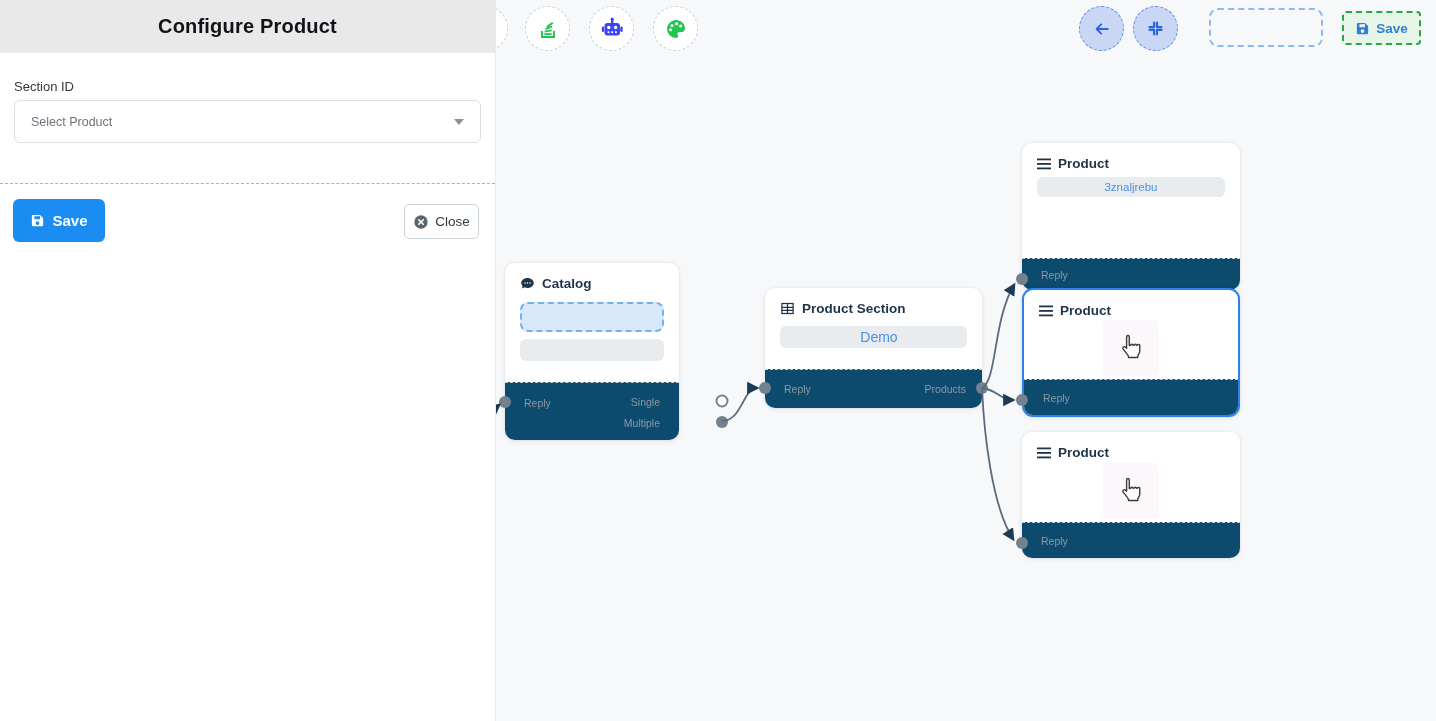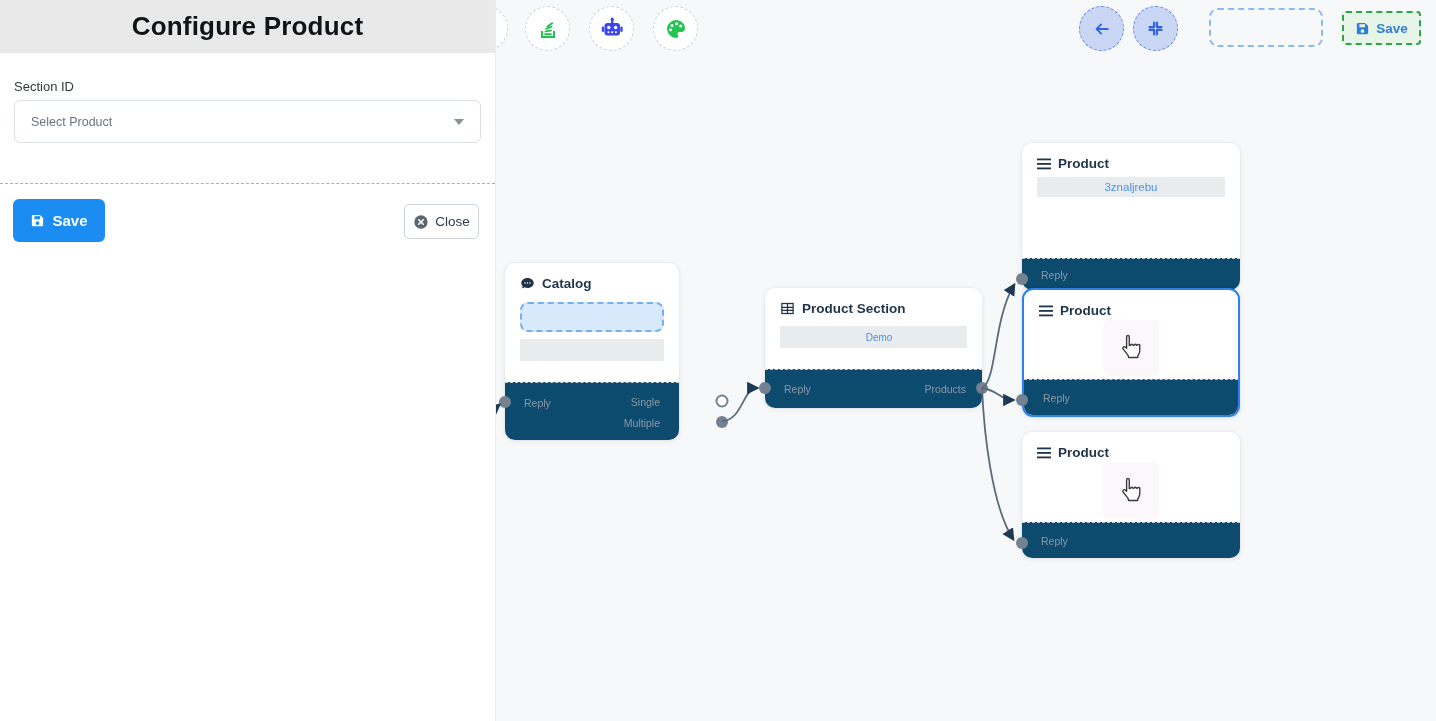--- a/index.html
+++ b/index.html
@@ -2,41 +2,41 @@
 <html><head>
 <meta charset="utf-8">
 <style>
   * { margin:0; padding:0; box-sizing:border-box; }
   html,body { width:1436px; height:721px; font-family:"Liberation Sans", sans-serif; overflow:hidden; background:#f7f8fa; }
   .app { position:relative; width:1436px; height:721px; }
 
   
   .panel { position:absolute; left:0; top:0; width:496px; height:721px; background:#fff; border-right:1px solid #ececec; z-index:10; }
   .panel-header { height:53px; background:#e9e9e9; display:flex; align-items:center; justify-content:center; }
-  .panel-header h1 { font-size:26px; font-weight:700; color:#101418; letter-spacing:.2px; }
+  .panel-header h1 { font-size:20px; font-weight:700; color:#101418; letter-spacing:.2px; }
   .field-label { position:absolute; left:14px; top:79px; font-size:13px; color:#33383d; }
   .select-box { position:absolute; left:14px; right:14px; top:100px; height:43px; background:#fff; border:1px solid #d9dfe5; border-radius:6px; display:flex; align-items:center; padding:0 16px; cursor:pointer; }
   .select-box .placeholder { font-size:12.5px; color:#6c757d; flex:1; }
   .caret-down { width:0; height:0; border-left:5px solid transparent; border-right:5px solid transparent; border-top:6px solid #8a9199; }
   .panel-sep { position:absolute; left:0; right:0; top:183px; border-top:1px dashed #a9b2ba; }
   .btn-save-panel { position:absolute; left:13px; top:199px; width:92px; height:43px; background:#1b8df2; border:none; border-radius:6px; color:#fff; font-size:15px; font-weight:700; display:flex; align-items:center; justify-content:center; gap:7px; cursor:pointer; font-family:inherit; }
   .btn-close { position:absolute; right:16px; top:204px; width:75px; height:35px; background:#fff; border:1px solid #ccd3d9; border-radius:5px; color:#2f3b47; font-size:13.5px; display:flex; align-items:center; justify-content:center; gap:6px; cursor:pointer; font-family:inherit; }
 
   
   .canvas { position:absolute; left:496px; top:0; width:940px; height:721px; background:#f7f8fa; overflow:hidden; }
 
   .tool-circle { position:absolute; width:45px; height:45px; border-radius:50%; background:#fff; border:1.5px dashed #c5d0dd; display:flex; align-items:center; justify-content:center; cursor:pointer; }
   .tool-circle.blue { background:#c9d6f4; border-color:#5b86e8; }
   .dashed-slot { position:absolute; left:713px; top:8px; width:114px; height:39px; border:2px dashed #8abaf2; border-radius:9px; background:transparent; cursor:pointer; }
   .btn-save-top { position:absolute; left:846px; top:11px; width:79px; height:34px; background:#e7f5e8; border:2px dashed #28a745; border-radius:4px; color:#2f7ed8; font-size:13.5px; font-weight:700; display:flex; align-items:center; justify-content:center; gap:6px; cursor:pointer; font-family:inherit; }
 
   
   .node { position:absolute; background:#fff; border-radius:10px; box-shadow:0 1px 5px rgba(40,50,60,.10), 0 0 0 1px rgba(0,0,0,.02); z-index:2; cursor:grab; }
   .node-title { display:flex; align-items:center; gap:7px; padding:13px 15px 0 15px; font-size:13.5px; font-weight:700; color:#1e3448; }
-  .pill { margin:0 15px; border-radius:0; display:flex; align-items:center; justify-content:center; }
+  .pill { margin:0 15px; border-radius:6px; display:flex; align-items:center; justify-content:center; }
   .pill.dashed { border:2px dashed #74b0f0; background:#d8e9fc; border-radius:8px; }
   .pill.gray { background:#e9ecef; }
   .node-footer { position:absolute; left:0; right:0; bottom:0; background:#0c4a6e; border-top:1px dashed #c6cdd4; border-radius:0 0 10px 10px; }
   .node.selected { border:2px solid #2f80ed; border-radius:11px; }
   .node.selected .node-footer { border-radius:0 0 9px 9px; }
   .hlabel { position:absolute; font-size:10.5px; color:#8d98a5; }
 
   
   .handle { position:absolute; width:12px; height:12px; border-radius:50%; background:#74828f; transform:translate(-50%,-50%); z-index:3; cursor:crosshair; }
   .handle.open { width:13px; height:13px; background:#fff; border:2.5px solid #74828f; }
@@ -178,21 +178,21 @@
     <div class="node" style="left:269px; top:288px; width:217px; height:120px;">
       <div class="node-title">
         <span class="icon">
           <svg width="15" height="15" viewBox="0 0 24 24" fill="none" stroke="#1e3448" stroke-width="2">
               <rect x="3" y="4" width="18" height="16"></rect>
               <path d="M3 10h18M3 15h18M12 4v16"></path>
             </svg>
         </span>
         <span>Product Section</span>
       </div>
-      <div class="pill gray" style="margin-top:10px; height:22px; font-size:10px; color:#4a8fe8;padding-left:11px;">Demo</div>
+      <div class="pill gray" style="margin-top:10px; height:22px; font-size:14px; color:#4a8fe8;padding-left:11px;">Demo</div>
       <div class="node-footer" style="height:39px;">
         <span class="hlabel" style="left:19px; top:13px;">Reply</span>
         <span class="hlabel" style="right:16px; top:13px;">Products</span>
       </div>
     </div>
 
     <div class="node" style="left:526px; top:143px; width:218px; height:147px;">
       <div class="node-title">
         <span class="icon">
           <svg width="14" height="12" viewBox="0 0 14 12">

